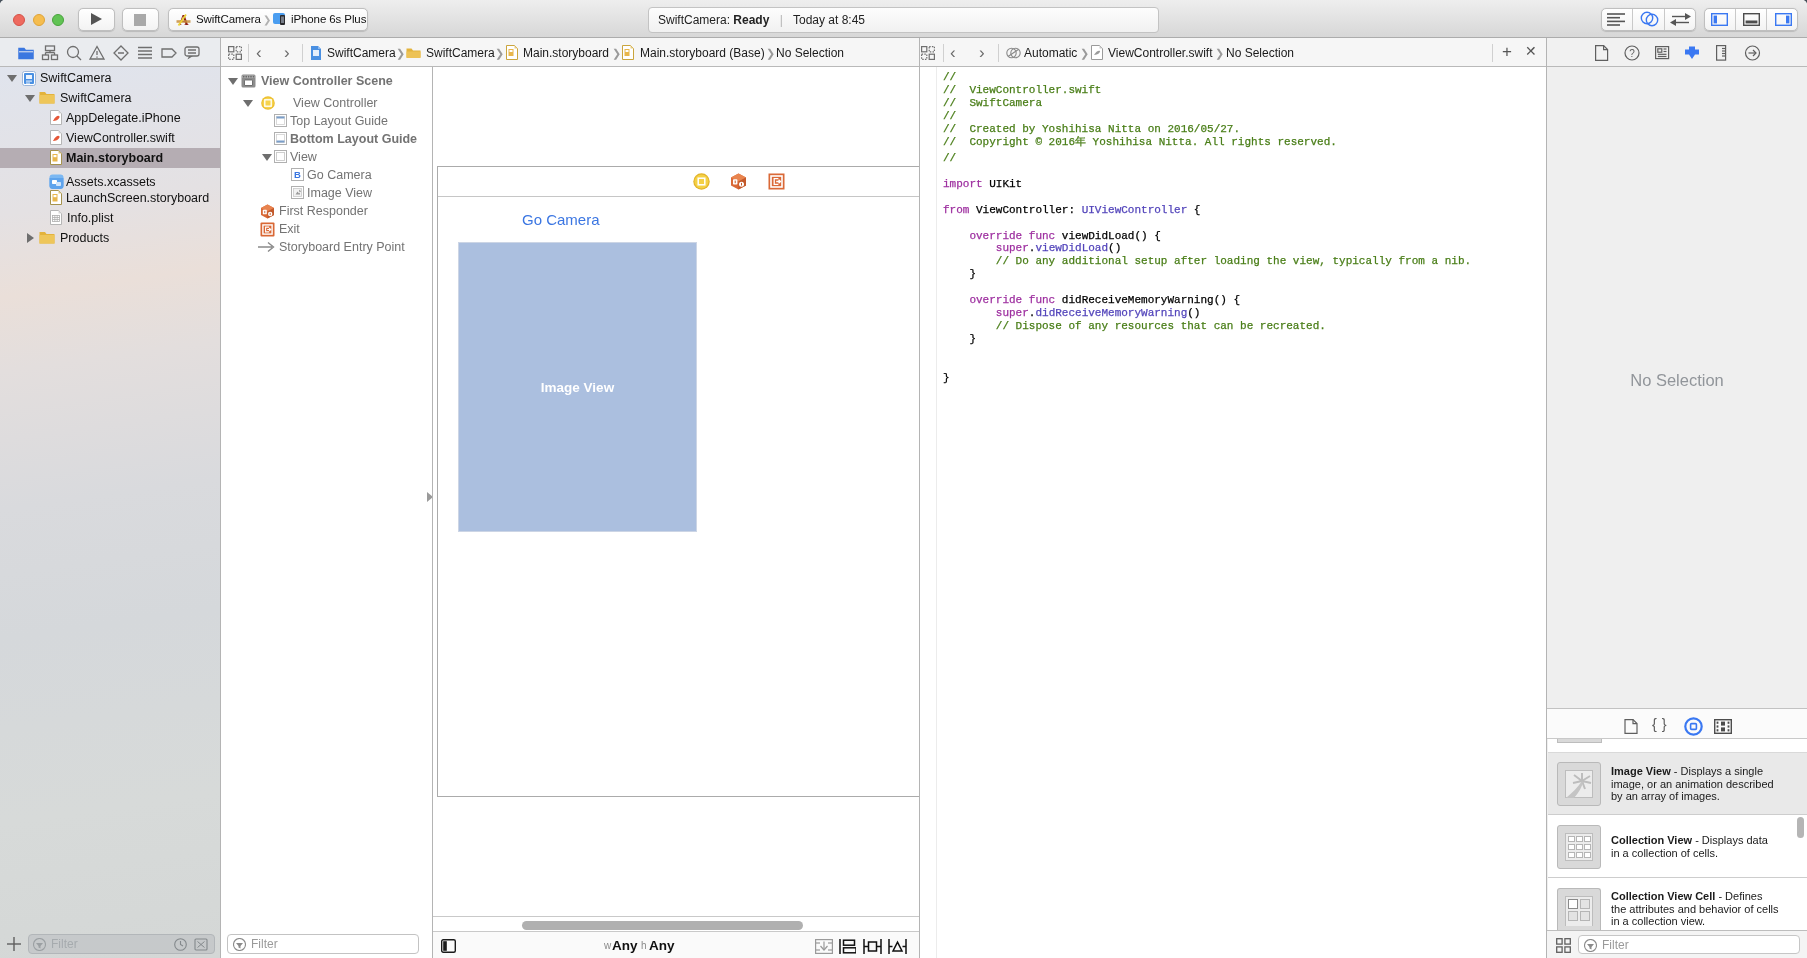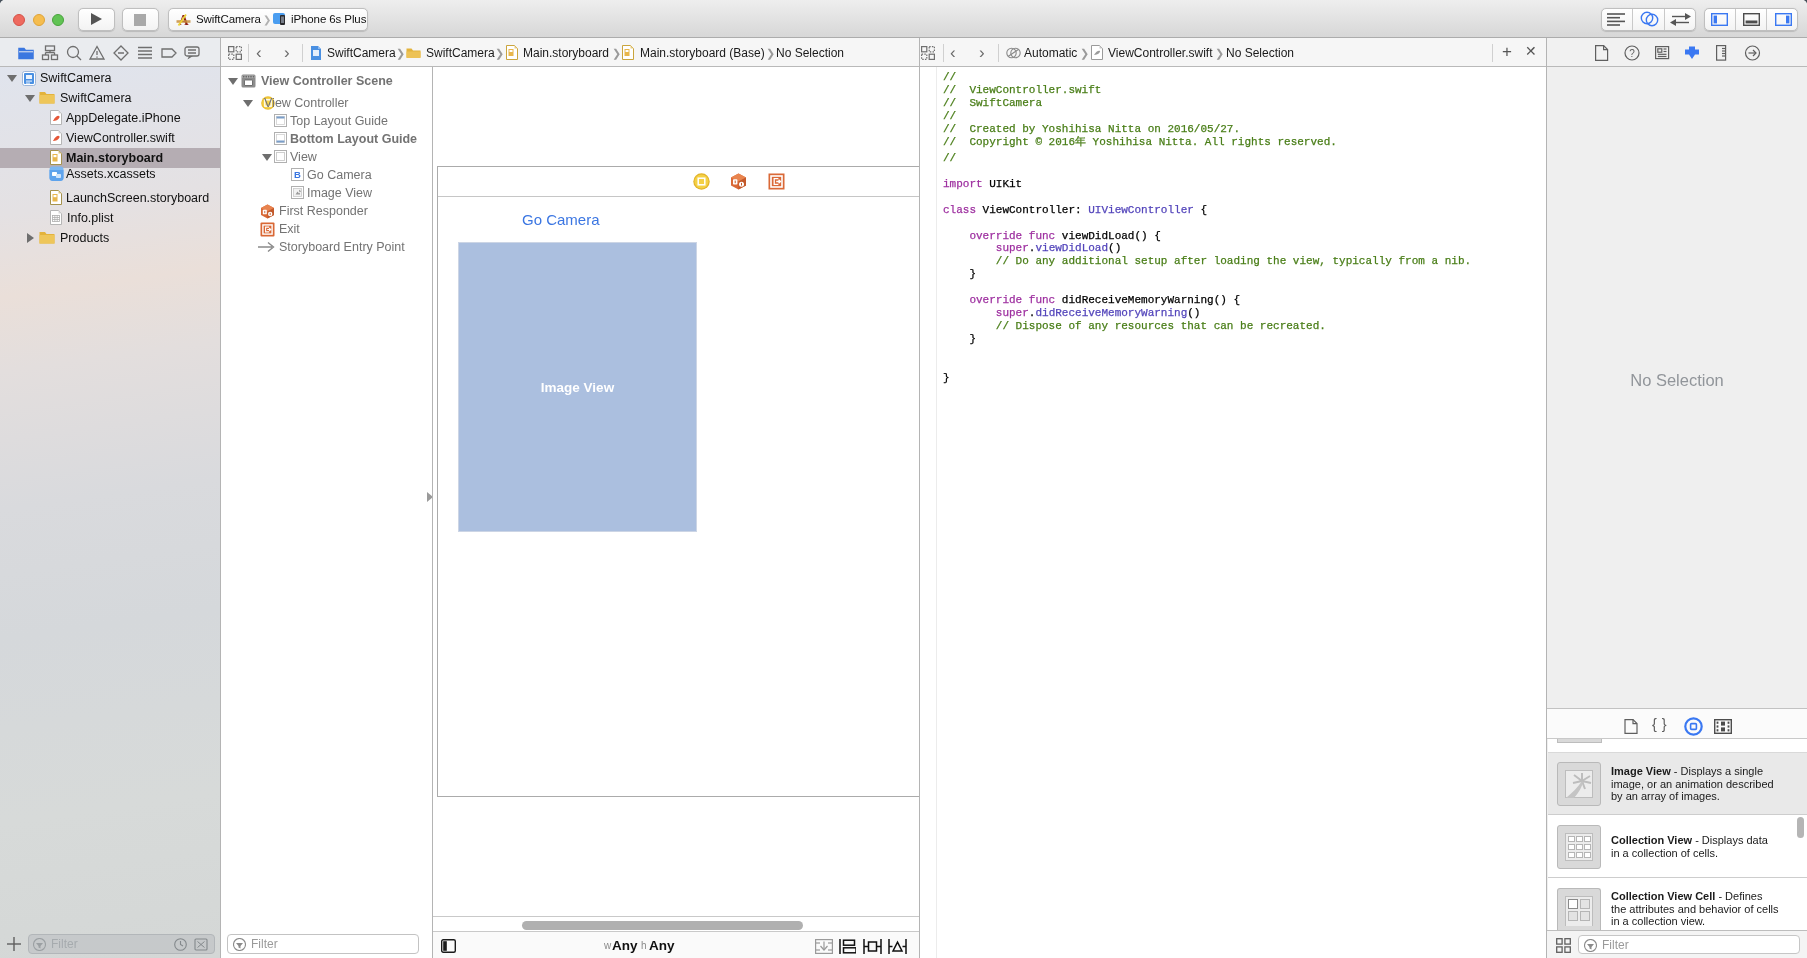--- a/index.html
+++ b/index.html
@@ -72,20 +72,25 @@
   <div class="abs" style="left:263px; top:8px; font-size:10px; line-height:23px; color:#b0b0b0;">❯</div>
   <div class="abs" style="left:273px; top:12px; width:14px; height:14px;">
     <svg width="14" height="14" viewBox="0 0 14 14">
         <rect x="0" y="1" width="12" height="11" rx="2" fill="#4a9df0"></rect>
         <rect x="7" y="3" width="5" height="10" rx="1" fill="#2a2a2e"></rect>
         <rect x="8" y="4.5" width="3" height="6.5" fill="#777d88"></rect>
       </svg>
   </div>
   <div class="abs" style="left:291px; top:8px; font-size:11.5px; line-height:23px; color:#111; letter-spacing:-0.1px;">iPhone 6s Plus</div>
 
+  <div id="status" class="abs">
+    <span style="margin-left:9px;">SwiftCamera: <b>Ready</b></span>
+    <span style="color:#b5b5b5; margin:0 7px 0 7px;">|</span>
+    <span>Today at 8:45</span>
+  </div>
 
   <div class="abs btn" style="left:1601px; width:95px;"></div>
   <div class="abs" style="left:1632px; top:9px; width:1px; height:21px; background:#c9c9c9;"></div>
   <div class="abs" style="left:1664px; top:9px; width:1px; height:21px; background:#c9c9c9;"></div>
   <svg class="abs" style="left:1607px; top:13px;" width="18" height="13" viewBox="0 0 18 13">
       <g stroke="#565656" stroke-width="1.6">
         <line x1="0" y1="1" x2="18" y2="1"></line>
         <line x1="0" y1="4.7" x2="13" y2="4.7"></line>
         <line x1="0" y1="8.4" x2="18" y2="8.4"></line>
         <line x1="0" y1="12" x2="13" y2="12"></line>
@@ -321,21 +326,21 @@
   </div>
   <div class="navrow" style="top:148px; font-weight:bold;">
     <svg style="position:absolute; left:50px; top:2px;" width="12" height="15" viewBox="0 0 12 15">
         <path d="M0.5 0.5 h8 l3 3 v11 h-11 z" fill="#fff" stroke="#a5924d" stroke-width="1"></path>
         <path d="M8.5 0.5 l3 3 h-3 z" fill="#ddc887"></path>
         <rect x="2.5" y="4" width="5" height="7.5" fill="#e8b64c"></rect>
         <rect x="3.5" y="5" width="3" height="2.2" fill="#fff"></rect>
       </svg>
     <span style="position:absolute; left:66px;">Main.storyboard</span>
   </div>
-  <div class="navrow" style="top:164px;">
+  <div class="navrow" style="top:172px;">
     <svg style="position:absolute; left:49px; top:2px;" width="15" height="15" viewBox="0 0 15 15">
         <rect x="0.5" y="0.5" width="14" height="14" rx="3" fill="#7cb8f2"></rect>
         <path d="M0.5 4 h14 v8 a3 3 0 0 1 -3 3 h-8 a3 3 0 0 1 -3 -3 z" fill="#5ea3ec"></path>
         <rect x="3" y="6" width="5" height="4" rx="0.8" fill="#fff"></rect>
         <rect x="7" y="8" width="5" height="4" rx="0.8" fill="#cfe4fb"></rect>
       </svg>
     <span style="position:absolute; left:66px;">Assets.xcassets</span>
   </div>
   <div class="navrow" style="top:188px;">
     <svg style="position:absolute; left:50px; top:2px;" width="12" height="15" viewBox="0 0 12 15">
@@ -408,21 +413,21 @@
       </svg>
     <span style="position:absolute; left:261px;">View Controller Scene</span>
   </div>
   <div class="outrow" style="top:94px;">
     <span class="tri trid" style="left:243px; top:6px;"></span>
     <svg style="position:absolute; left:261px; top:2px;" width="14" height="14" viewBox="0 0 14 14">
         <circle cx="7" cy="7" r="6.8" fill="#ecbe30"></circle>
         <circle cx="7" cy="7" r="5.6" fill="#f6d34c"></circle>
         <rect x="3.8" y="3.8" width="6.4" height="6.4" fill="none" stroke="#fff" stroke-width="1.3"></rect>
       </svg>
-    <span style="position:absolute; left:264px;">View Controller</span>
+    <span style="position:absolute; left:293px;">View Controller</span>
   </div>
   <div class="outrow" style="top:112px;">
     <svg style="position:absolute; left:274px; top:2px;" width="13" height="13" viewBox="0 0 13 13">
         <rect x="0.5" y="0.5" width="12" height="12" fill="#fff" stroke="#b0b0b0"></rect>
         <rect x="2.5" y="2.5" width="8" height="8" fill="none" stroke="#d0d0d0" stroke-width="0.8"></rect>
         <rect x="2.5" y="2.5" width="8" height="2" fill="#7a9ec9"></rect>
       </svg>
     <span style="position:absolute; left:290px;">Top Layout Guide</span>
   </div>
   <div class="outrow" style="top:130px;">
@@ -581,21 +586,21 @@
 <pre class="code" style="left:943px; top:70.8px;"><span class="c">//
 //  ViewController.swift
 //  SwiftCamera
 //
 //  Created by Yoshihisa Nitta on 2016/05/27.
 //  Copyright © 2016年 Yoshihisa Nitta. All rights reserved.</span></pre>
 <pre class="code" style="left:943px; top:152.1px; line-height:12.9px;"><span class="c">//</span>
 
 <span class="k">import</span> UIKit
 
-<span class="k">class</span> ViewController: <span class="t">UIViewController</span> {
+<span class="k">from</span> ViewController: <span class="t">UIViewController</span> {
 
     <span class="k">override func</span> viewDidLoad() {
         <span class="k">super</span>.<span class="t">viewDidLoad</span>()
         <span class="c">// Do any additional setup after loading the view, typically from a nib.</span>
     }
 
     <span class="k">override func</span> didReceiveMemoryWarning() {
         <span class="k">super</span>.<span class="t">didReceiveMemoryWarning</span>()
         <span class="c">// Dispose of any resources that can be recreated.</span>
     }

